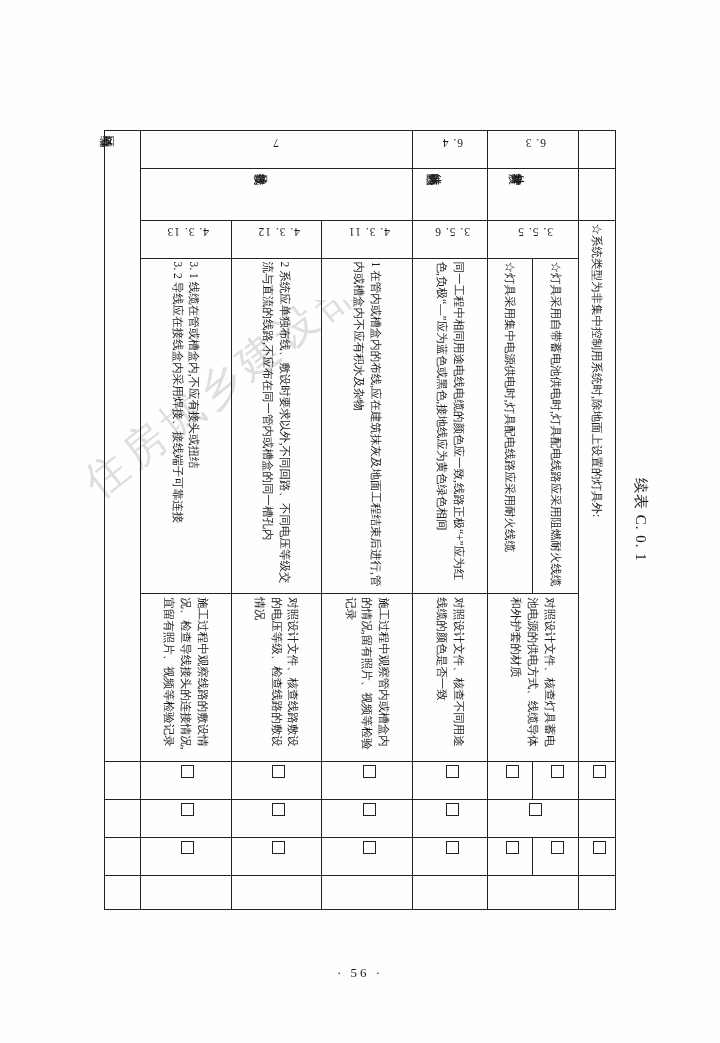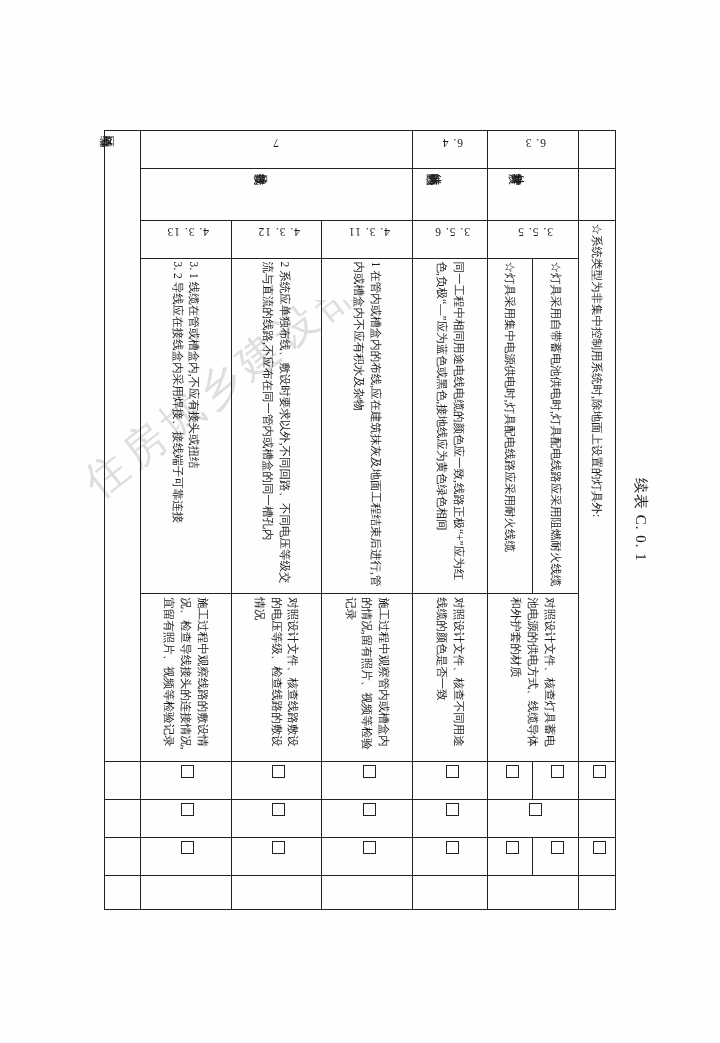--- a/index.html
+++ b/index.html
@@ -267,14 +267,15 @@
           <td class="center"></td>
           <td class="center"></td>
           <td class="center"></td>
           <td class="center"></td>
         </tr>
 
       </tbody>
     </table>
   </div>
 
+  <div class="footer">· 56 ·</div>
 
 </div>
 
 </body></html>

